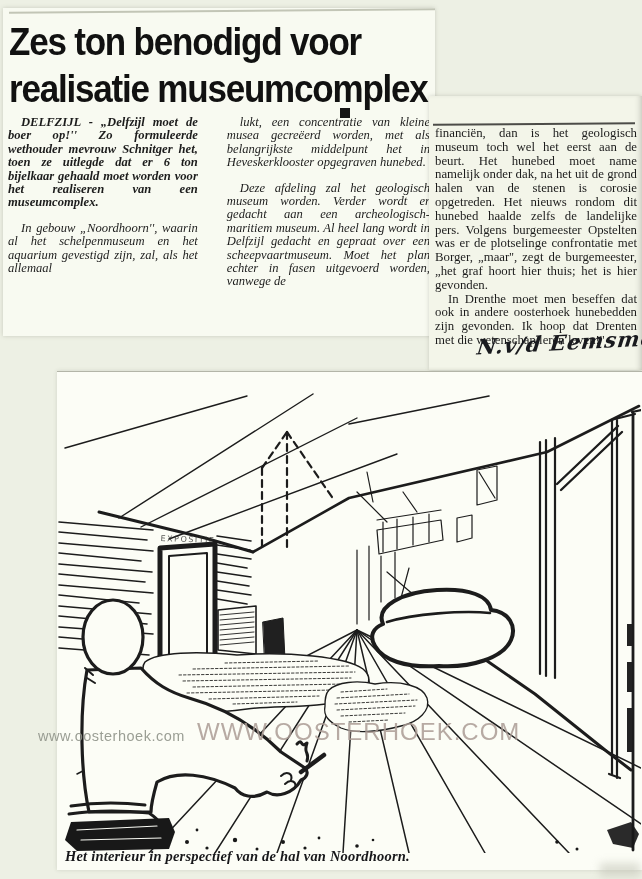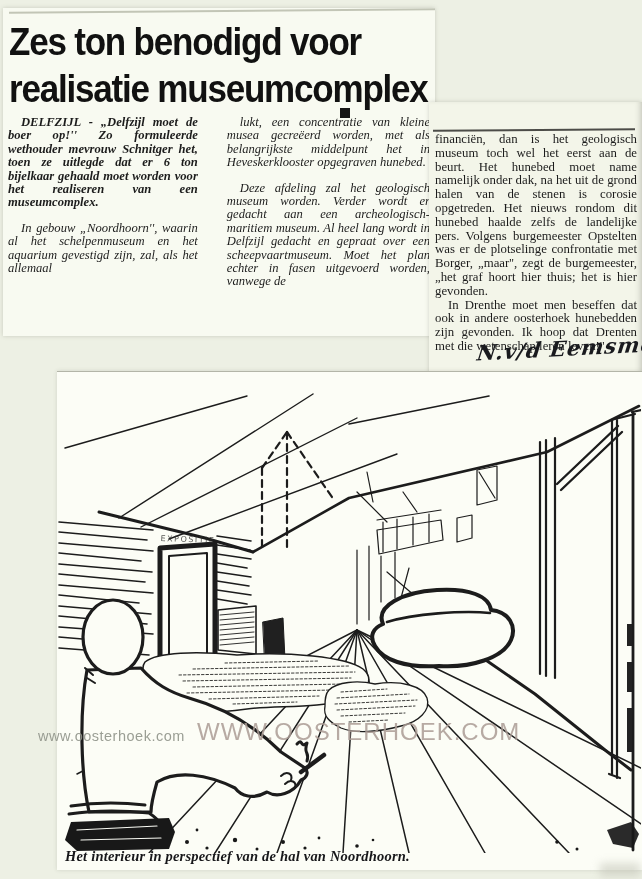--- a/index.html
+++ b/index.html
@@ -14,21 +14,21 @@
             font-weight:800;font-size:35px;line-height:42px;letter-spacing:-1.2px;color:#111;
             transform:scaleY(1.12);transform-origin:left top;white-space:nowrap;}
   .cols{position:absolute;left:5px;top:108px;width:422px;display:flex;gap:29px;font-style:italic;}
   .col{font-size:12.6px;line-height:13.4px;text-align:justify;}
   .col p{margin:0 0 12px 0;text-indent:13px;}
   .col1{width:198px;}
   .col1 .lead{font-weight:700;}
   .col2{width:212px;}
   .ink-mark{position:absolute;left:337px;top:100px;width:10px;height:10px;background:#161616;}
   
-  .clip-right{left:429px;top:102px;width:213px;height:274px;background:#f3f5e9;
+  .clip-right{left:429px;top:96px;width:213px;height:274px;background:#f3f5e9;
               box-shadow:inset -5px 0 7px -5px rgba(70,70,60,.4),0 0 4px rgba(90,95,80,.25);}
   .rule-top{position:absolute;left:4px;top:27px;width:202px;height:2px;background:#4c4c48;
             transform:rotate(-.4deg);}
   .col3{position:absolute;left:6px;top:31px;width:202px;font-size:12.8px;line-height:13.8px;
         text-align:justify;}
   .col3 p{margin:0;text-indent:0;}
   .col3 p+p{text-indent:13px;}
   .handwriting{position:absolute;left:48px;top:230px;font-family:"DejaVu Serif",serif;
                font-style:italic;font-weight:700;font-size:21px;letter-spacing:1px;color:#191a1e;
                transform:rotate(-3deg) skewX(-10deg);white-space:nowrap;}

